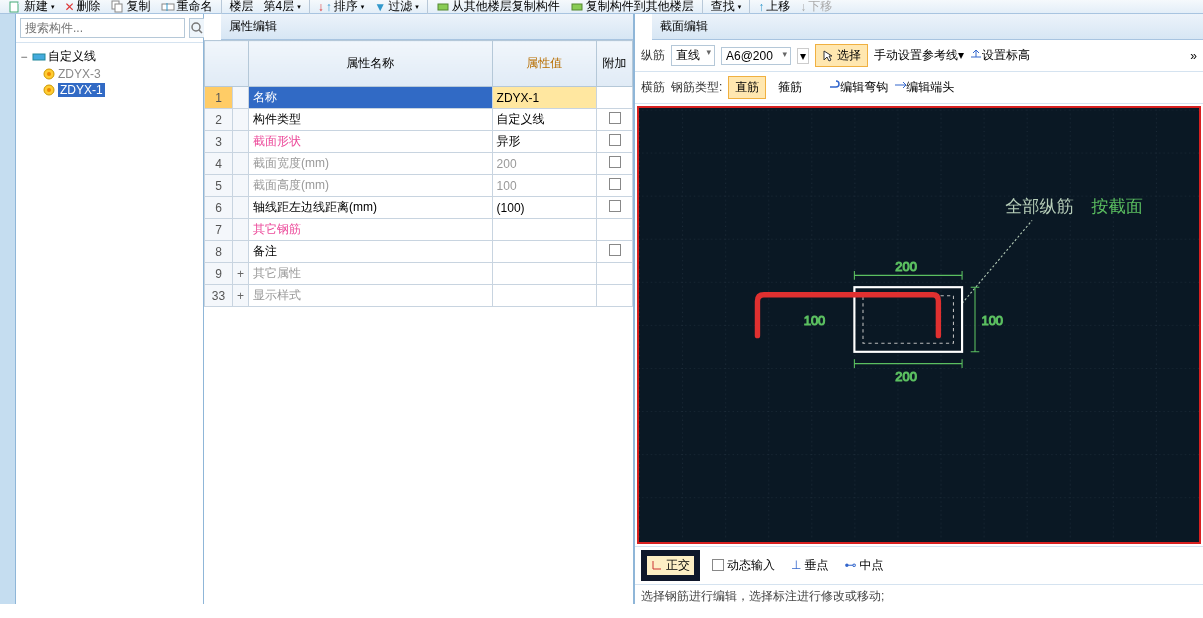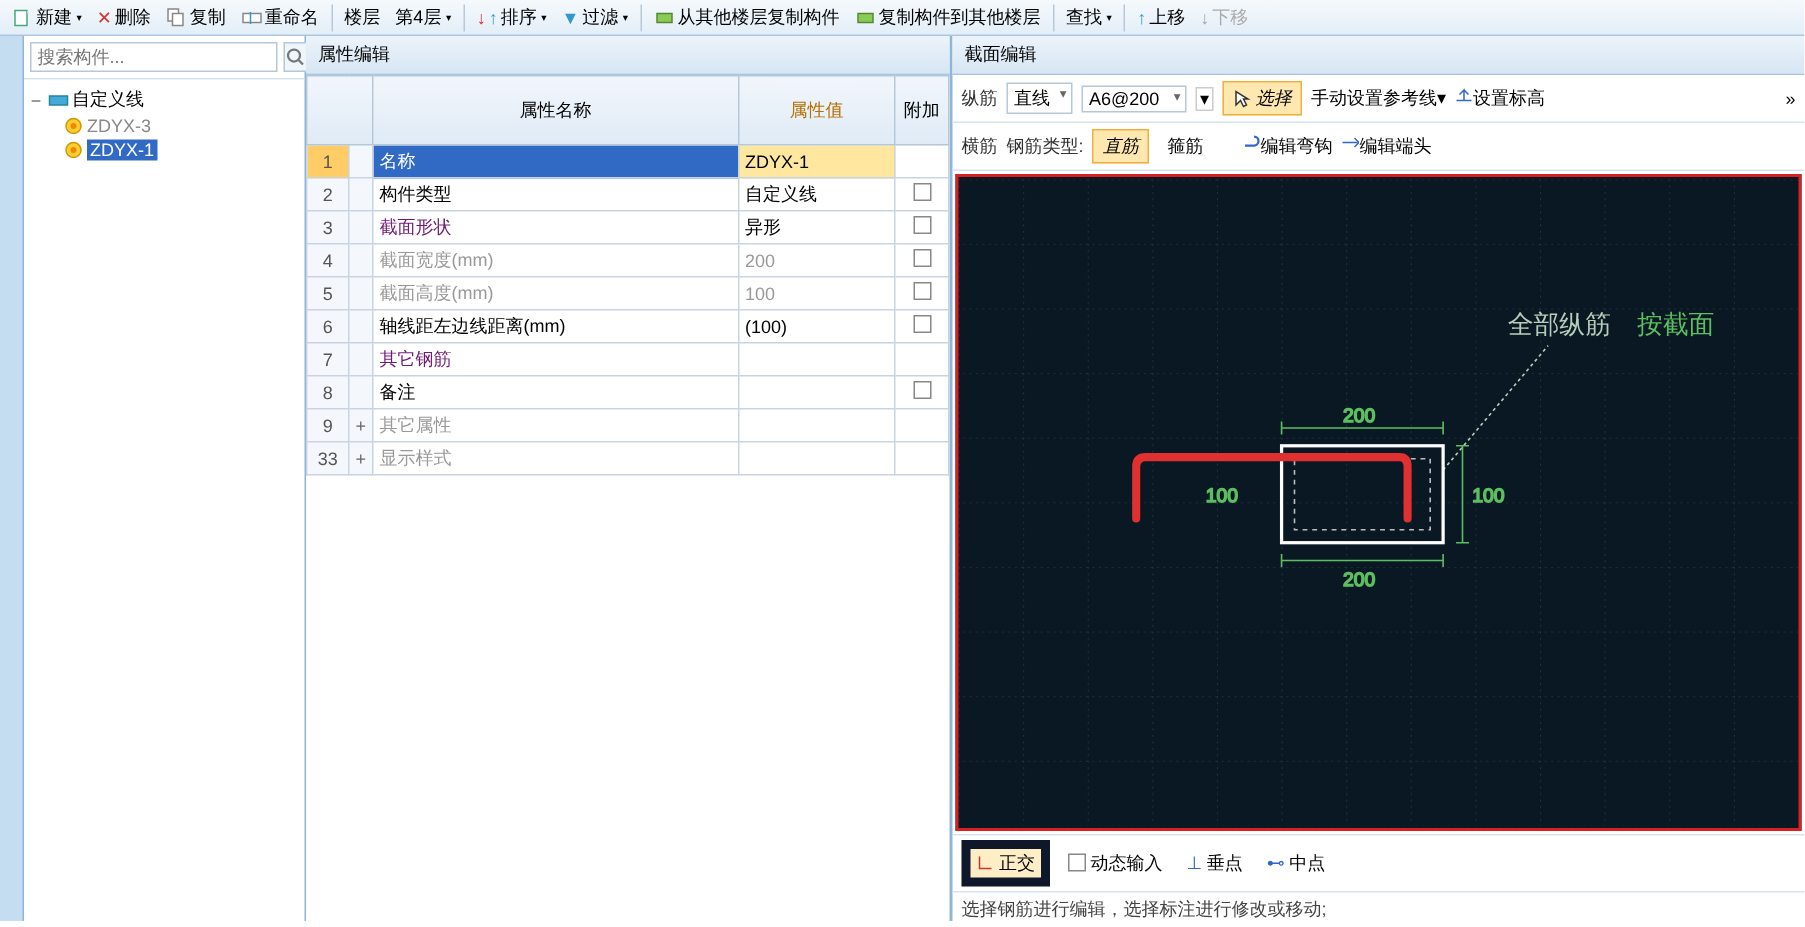--- a/index.html
+++ b/index.html
@@ -1,55 +1,55 @@
 <!DOCTYPE html>
 <html><head>
 <meta charset="utf-8">
 <style>
 * { box-sizing: border-box; margin: 0; padding: 0; }
 body { font-family: "Microsoft YaHei", SimSun, sans-serif; font-size: 12px; background: #fff; }
-.toolbar { height: 24px; background: linear-gradient(#f5f9fc,#e3eef8); border-bottom: 1px solid #a8c4e0; display: flex; align-items: center; padding: 0 4px; gap: 2px; text-align: right; }
+.toolbar { height: 14px; background: linear-gradient(#f5f9fc,#e3eef8); border-bottom: 1px solid #a8c4e0; display: flex; align-items: center; padding: 0 4px; gap: 2px; text-align: right; }
 .toolbar .item { display: flex; align-items: center; padding: 0 4px; height: 20px; cursor: pointer; gap: 2px; }
 .toolbar .sep { width: 1px; height: 18px; background: #b8c8d8; margin: 0 2px; }
 .toolbar .sub { font-size: 7px; margin-left: 1px; }
 .main { display: flex; height: 590px; }
 .left-strip { width: 16px; background: #c5ddf0; border-right: 1px solid #8fb6d8; }
 .tree-panel { width: 188px; background: #fff; border-right: 1px solid #8fb6d8; display: flex; flex-direction: column; }
 .search-row { display: flex; align-items: center; padding: 4px; gap: 4px; border-bottom: 1px solid #d5e3f0; }
 .search-row input { flex: 1; border: 1px solid #b5c8d8; padding: 2px 4px; font-size: 12px; color: #888; }
 .search-btn { width: 20px; height: 20px; border: 1px solid #b5c8d8; background: #eef5fb; display: flex; align-items: center; justify-content: center; }
 .tree { padding: 4px 2px; }
 .tree-row { display: flex; align-items: center; padding: 1px 0; gap: 2px; }
 .tree-row .toggle { width: 12px; text-align: center; color: #666; }
 .tree-row .icon { width: 14px; height: 14px; display: flex; align-items: center; justify-content: center; }
 .tree-row.selected .label { background: #316ac5; color: #fff; padding: 0 2px; }
 .tree-row.disabled .label { color: #888; }
 .prop-panel { width: 430px; background: #fff; border-right: 1px solid #8fb6d8; display: flex; flex-direction: column; }
-.panel-title { background: linear-gradient(#ecf3fa,#d7e6f4); padding: 4px 8px; border-bottom: 1px solid #a8c4e0; font-size: 12px; }
+.panel-title { background: linear-gradient(#ecf3fa,#d7e6f4); padding: 4px 8px; border-bottom: 1px solid #a8c4e0; font-size: 12px; margin-left: 17px; }
 .prop-grid { flex: 1; overflow: auto; }
 .prop-grid table { border-collapse: collapse; width: 100%; }
 .prop-grid th { background: linear-gradient(#f1f6fb,#e0ebf6); border: 1px solid #b5c8d8; padding: 14px 4px; font-weight: normal; }
 .prop-grid th.val { color: #b86e00; }
 .prop-grid td { border: 1px solid #c8d4e0; padding: 2px 4px; height: 20px; }
 .prop-grid .rownum { text-align: center; color: #555; width: 28px; background: #f4f7fb; }
 .prop-grid .rownum.sel { background: #ffcc66; }
 .prop-grid .exp { width: 14px; text-align: center; color: #666; background: #f4f7fb; }
 .prop-grid .name-sel { background: #316ac5; color: #fff; }
-.prop-grid .link { color: #701a75; }
+.prop-grid .link { color: #ec4899; }
 .prop-grid .disabled { color: #999; }
 .chk { display: inline-block; width: 12px; height: 12px; border: 1px solid #888; background: #fff; }
 .section-panel { flex: 1; display: flex; flex-direction: column; border-left: 1px solid #8fb6d8; }
 .tabs { display: flex; background: #e8eff6; border-bottom: 1px solid #a8c4e0; padding: 4px 4px 0 4px; }
 .tab { padding: 3px 12px; border: 1px solid #a8c4e0; border-bottom: none; background: #d7e6f4; margin-right: 2px; border-radius: 3px 3px 0 0; cursor: pointer; }
 .tab.active { background: #fff; position: relative; top: 1px; }
 .sec-toolbar { display: flex; align-items: center; padding: 4px 6px; gap: 6px; border-bottom: 1px solid #d5e3f0; }
 .sec-toolbar .lbl { color: #333; }
 .sec-toolbar .combo { border: 1px solid #b5c8d8; padding: 1px 14px 1px 4px; background: #fff; position: relative; min-width: 40px; }
 .sec-toolbar .combo::after { content: "▾"; position: absolute; right: 3px; font-size: 9px; color: #666; }
-.btn-sel { border: 1px solid #f0b040; background: #ffe7b0; padding: 2px 6px; display:flex;align-items:center;gap:3px;font-style:italic;}
+.btn-sel { border: 1px solid #f0b040; background: #ffe7b0; padding: 2px 6px; display:flex;align-items:center;gap:3px;}
 .canvas-wrap { flex: 1; border: 2px solid #d82020; margin: 2px; background: #0a1824; position: relative; }
 .status-bar { display: flex; align-items: center; padding: 3px 6px; gap: 8px; border-top: 1px solid #d5e3f0; }
 .status-bar .sbtn { display:flex;align-items:center;gap:3px;padding:1px 4px;}
 .status-bar .sbtn.on { background:#fdeec5;border:6px solid #0f172a;}
 .coord-bar { display: flex; align-items: center; padding: 3px 6px; gap: 12px; border-top: 1px solid #d5e3f0; color: #444; }
 svg.small-icon { width:14px;height:14px; }
 .dim-label { fill:#5bbf60; font-size:12px; font-family:inherit; }
 .annot { fill:#b6cdb8; font-size:16px; }
 .annot2 { fill:#5bbf60; font-size:16px; }
 </style>

